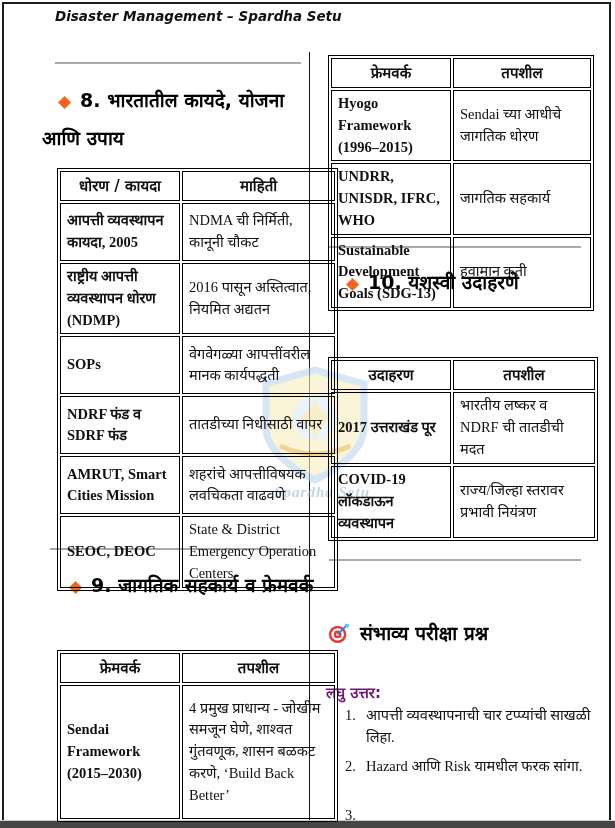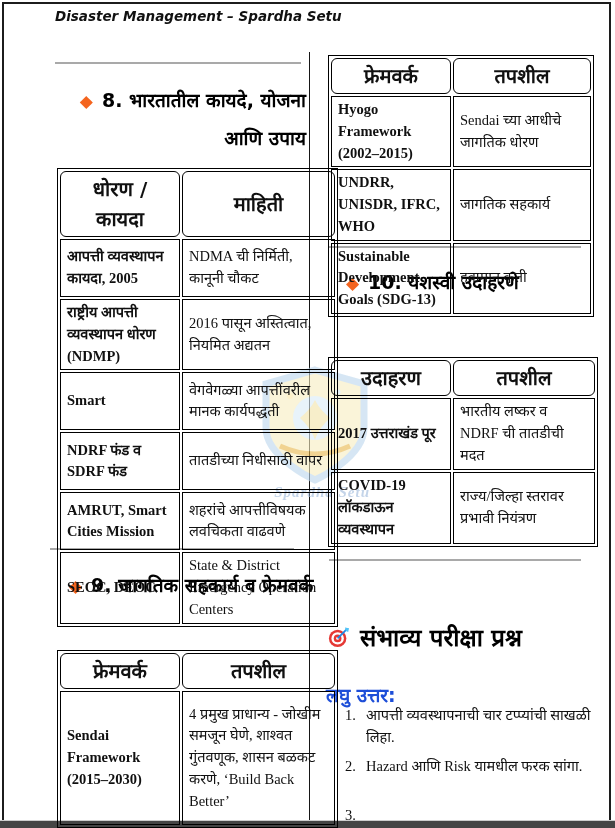--- a/index.html
+++ b/index.html
@@ -24,59 +24,59 @@
   #hr-l2{left:50px;top:548px;width:244px;}
   #hr-r1{left:329px;top:246px;width:252px;}
   #hr-r2{left:329px;top:559px;width:252px;}
   .bottom-strip{position:absolute;left:0;top:820px;width:615px;height:8px;background:#454545;border-top:1px solid #cdcdcd;}
 
   .section-heading{
     position:absolute;
     font-family:"DejaVu Sans","Liberation Sans",sans-serif;
     font-weight:bold;font-size:19px;line-height:37px;color:#000;
   }
-  #heading-8{left:42px;top:82px;width:264px;text-indent:16px;text-align:right;}
+  #heading-8{left:42px;top:82px;width:264px;text-indent:16px;}
   #heading-9{left:53px;top:567px;width:264px;text-indent:16px;}
   #heading-10{left:330px;top:264px;width:272px;text-indent:16px;}
   .diamond{font-size:17px;margin-right:9px;font-style:normal;}
 
   table.data-table{
     position:absolute;border-collapse:separate;border-spacing:2px;
     border:1px solid #000;table-layout:fixed;background:transparent;z-index:2;
   }
   table.data-table th,table.data-table td{
     border:1px solid #000;padding:2px 6px;vertical-align:middle;
     font-size:14.5px;line-height:1.5;background:transparent;
     word-wrap:break-word;
   }
   table.data-table th{
     text-align:center;font-weight:bold;height:24px;
-    font-family:"DejaVu Sans","Liberation Sans",sans-serif;font-size:20px;border-radius:6px;
+    font-family:"DejaVu Sans","Liberation Sans",sans-serif;font-size:15px;
   }
   td.c1{font-weight:bold;}
   #laws-table{left:57px;top:168px;width:245px;}
   #laws-table .w1{width:106px;} #laws-table .w2{width:139px;}
   #sendai-table{left:57px;top:650px;width:245px;}
   #sendai-table .w1{width:106px;} #sendai-table .w2{width:139px;}
   #frameworks-table{left:328px;top:55px;width:230px;}
   #frameworks-table .w1{width:106px;} #frameworks-table .w2{width:124px;}
   #examples-table{left:328px;top:316px;width:234px;margin-top:41px;}
   #examples-table .w1{width:106px;} #examples-table .w2{width:128px;}
   #laws-table tr{height:58px;} #laws-table tr.hdr{height:26px;}
   #frameworks-table tr{height:52px;} #frameworks-table tr.hdr{height:26px;}
   #examples-table tr{height:72px;} #examples-table tr.hdr{height:26px;}
   #sendai-table tr.body{height:134px;}
 
   .exam-heading{
     position:absolute;left:328px;top:620px;display:flex;align-items:center;gap:10px;
-    font-family:"DejaVu Sans","Liberation Sans",sans-serif;font-weight:bold;font-size:24px;color:#000;
+    font-family:"DejaVu Sans","Liberation Sans",sans-serif;font-weight:bold;font-size:19px;color:#000;
   }
   .exam-sub{
     position:absolute;left:326px;top:682px;
-    font-family:"DejaVu Sans","Liberation Sans",sans-serif;font-weight:bold;font-size:19px;color:#1d4ed8;
+    font-family:"DejaVu Sans","Liberation Sans",sans-serif;font-weight:bold;font-size:15px;color:#701a75;
   }
   .question{
     position:absolute;left:345px;width:248px;display:flex;gap:7px;
     font-size:14.5px;line-height:1.55;color:#101010;
   }
   #q1{top:704px;} #q2{top:755px;} #q3{top:804px;}
   .qnum{flex:0 0 14px;}
 
   .watermark{position:absolute;left:240px;top:366px;width:130px;opacity:0.6;z-index:1;text-align:right;pointer-events:none;}
   .watermark .wm-text{
@@ -122,21 +122,21 @@
   </tr>
   <tr>
     <td class="c1">आपत्ती व्यवस्थापन कायदा, 2005</td>
     <td>NDMA ची निर्मिती, कानूनी चौकट</td>
   </tr>
   <tr>
     <td class="c1">राष्ट्रीय आपत्ती व्यवस्थापन धोरण (NDMP)</td>
     <td>2016 पासून अस्तित्वात, नियमित अद्यतन</td>
   </tr>
   <tr>
-    <td class="c1">Smart</td>
+    <td class="c1">SOPs</td>
     <td>वेगवेगळ्या आपत्तींवरील मानक कार्यपद्धती</td>
   </tr>
   <tr>
     <td class="c1">NDRF फंड व SDRF फंड</td>
     <td>तातडीच्या निधीसाठी वापर</td>
   </tr>
   <tr>
     <td class="c1">AMRUT, Smart Cities Mission</td>
     <td>शहरांचे आपत्तीविषयक लवचिकता वाढवणे</td>
   </tr>
@@ -164,21 +164,21 @@
 </tbody>
   </table>
 
 <table class="data-table" id="frameworks-table">
   <tbody>
       <tr class="hdr">
     <th class="w1">फ्रेमवर्क</th>
     <th class="w2">तपशील</th>
   </tr>
   <tr>
-    <td class="c1">Hyogo Framework (2002–2015)</td>
+    <td class="c1">Hyogo Framework (1996–2015)</td>
     <td>Sendai च्या आधीचे जागतिक धोरण</td>
   </tr>
   <tr>
     <td class="c1">UNDRR, UNISDR, IFRC, WHO</td>
     <td>जागतिक सहकार्य</td>
   </tr>
   <tr>
     <td class="c1">Sustainable Development Goals (SDG-13)</td>
     <td>हवामान कृती</td>
   </tr>

